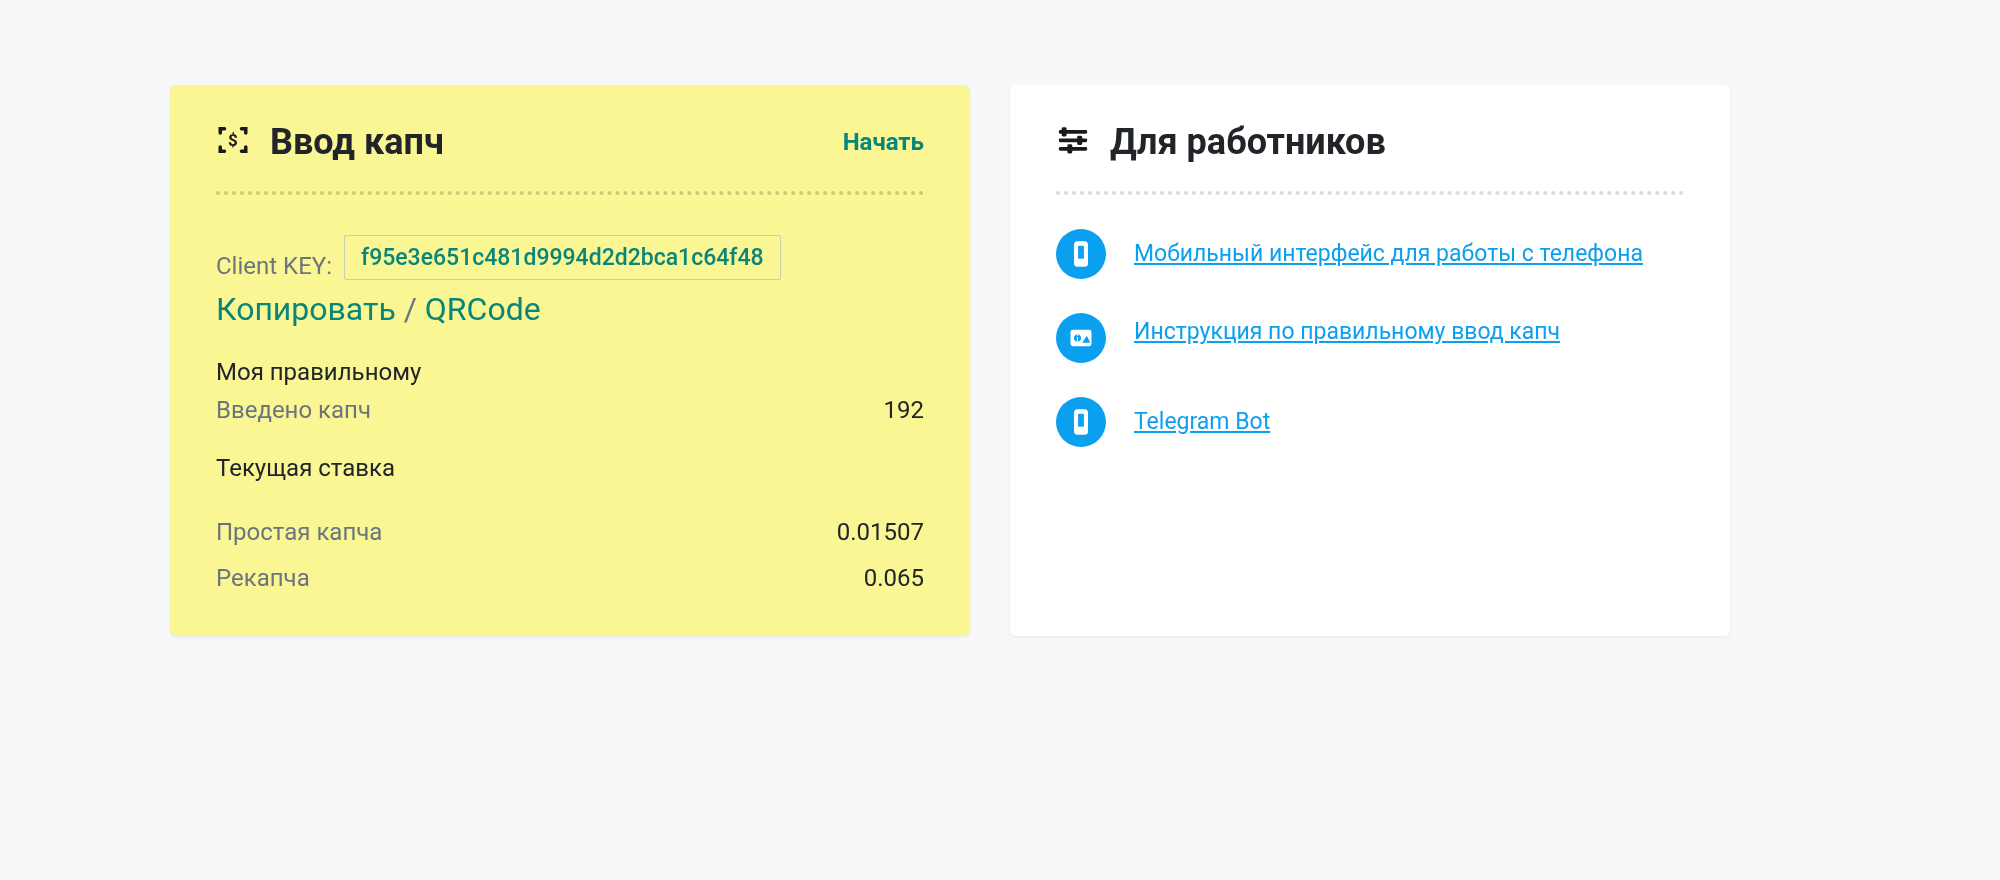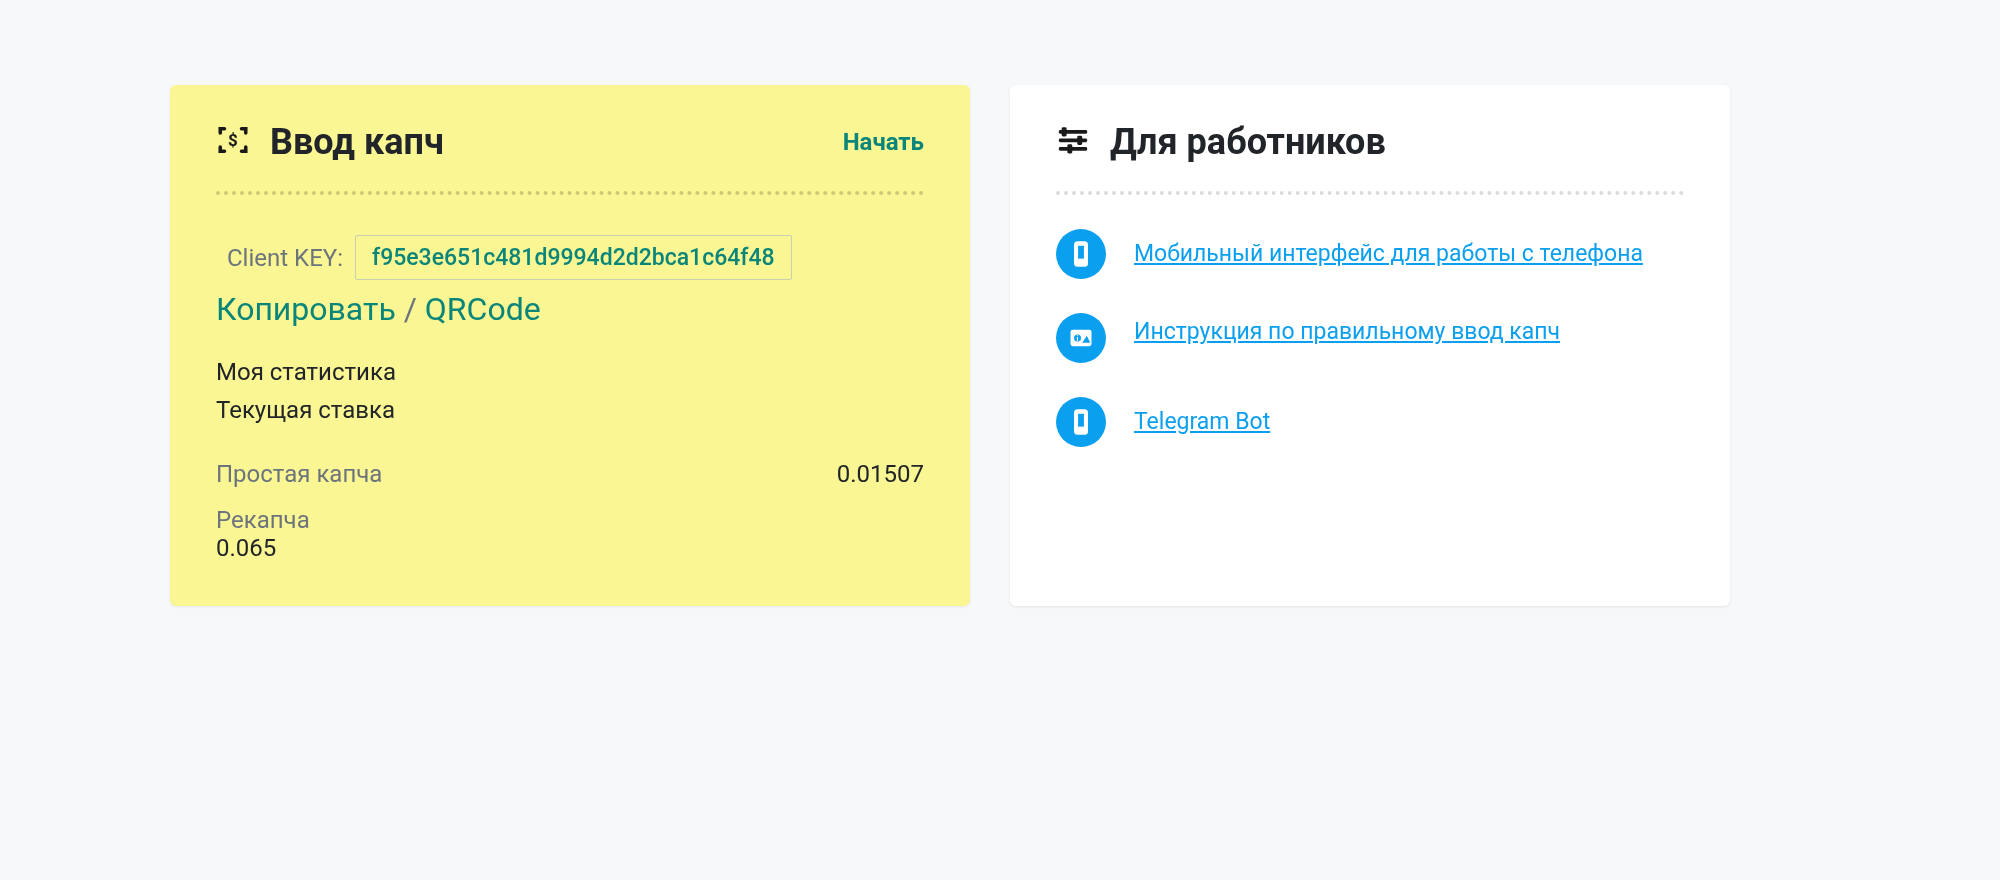--- a/index.html
+++ b/index.html
@@ -53,25 +53,24 @@
   .dotted-sep {
     border: none;
     border-top: 4px dotted rgba(0,0,0,0.18);
     margin-bottom: 34px;
   }
   .card-white .dotted-sep {
     border-top: 4px dotted rgba(0,0,0,0.14);
   }
   .key-row {
     display: flex;
-    align-items: center;
+    align-items: flex-end;
     gap: 12px;
     margin-top: 40px;
     margin-bottom: 10px;
-    margin-left: 11px;
   }
   .key-label {
     font-size: 24px;
     color: #6c757d;
   }
   .key-box {
     border: 1px solid #c9cfb1;
     border-radius: 2px;
     padding: 8px 16px;
     font-size: 23px;
@@ -95,21 +94,20 @@
     justify-content: space-between;
     font-size: 24px;
     color: #6c757d;
     margin-bottom: 30px;
   }
   .stat-row-tight {
     margin-bottom: 18px;
   }
   .stat-row-last {
     margin-bottom: 0;
-    flex-direction: column;
   }
   .stat-value {
     color: #212529;
   }
   .rate-heading {
     font-size: 24px;
     color: #212529;
     font-weight: 400;
     margin-bottom: 36px;
   }
@@ -168,21 +166,25 @@
     <hr class="dotted-sep">
 
     <div class="key-row">
       <span class="key-label">Client KEY:</span>
       <span class="key-box">f95e3e651c481d9994d2d2bca1c64f48</span>
     </div>
     <div class="key-actions">
       <a>Копировать</a><span class="sep"> / </span><a>QRCode</a>
     </div>
 
-    <div class="stat-heading">Моя статистика</div>
+    <div class="stat-heading">Моя правильному</div>
+    <div class="stat-row">
+      <span>Введено капч</span>
+      <span class="stat-value">192</span>
+    </div>
 
     <div class="rate-heading">Текущая ставка</div>
     <div class="stat-row stat-row-tight">
       <span>Простая капча</span>
       <span class="stat-value">0.01507</span>
     </div>
     <div class="stat-row stat-row-last">
       <span>Рекапча</span>
       <span class="stat-value">0.065</span>
     </div>

